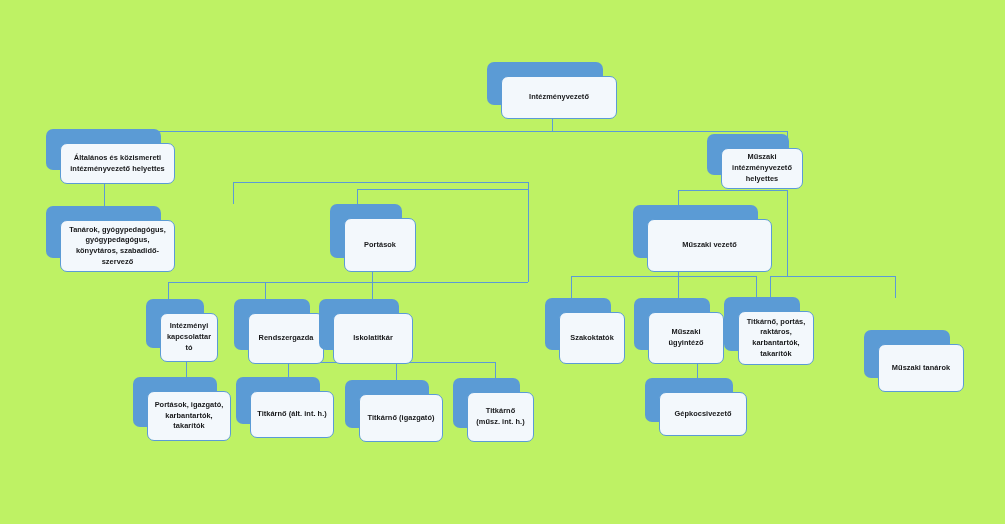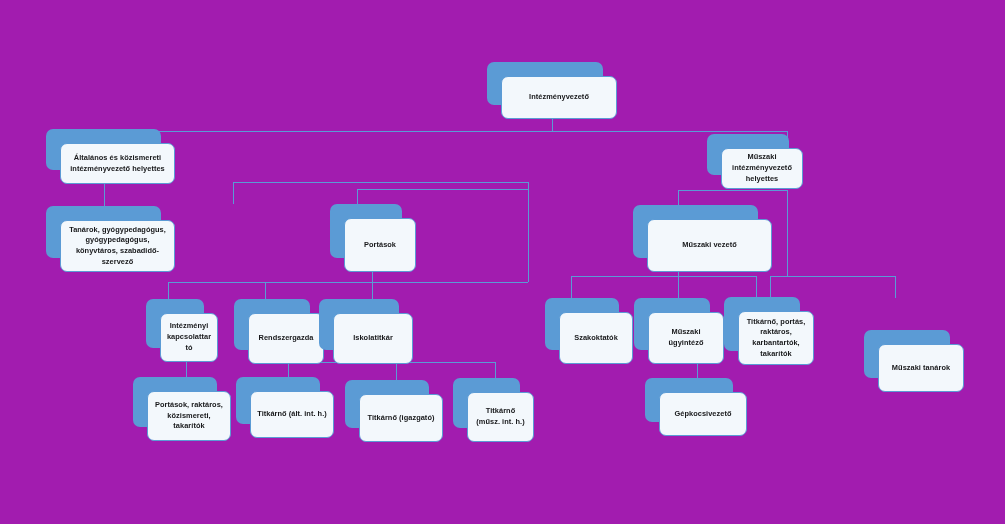--- a/index.html
+++ b/index.html
@@ -8,21 +8,21 @@
     padding: 0;
     background: #ffffff;
   }
   body {
     font-family: "Liberation Sans", sans-serif;
   }
   #canvas {
     position: relative;
     width: 1005px;
     height: 524px;
-    background: #a21caf;
+    background: #bef264;
     overflow: hidden;
   }
   
   .conn {
     position: absolute;
     background: #5B9BD5;
   }
   .conn.h { height: 1px; }
   .conn.v { width: 1px; }
 
@@ -176,21 +176,21 @@
     </div>
   </div>
 
   <div class="node" style="left:319px; top:299px; width:80px; height:51px;">
     <div class="shadow"></div>
     <div class="card">
       <span class="label">Iskolatitkár</span>
     </div>
   </div>
 
-  <div class="node" style="left:545px; top:298px; width:66px; height:52px;padding-left:8px;">
+  <div class="node" style="left:545px; top:298px; width:66px; height:52px;">
     <div class="shadow"></div>
     <div class="card">
       <span class="label">Szakoktatók</span>
     </div>
   </div>
 
   <div class="node" style="left:634px; top:298px; width:76px; height:52px;">
     <div class="shadow"></div>
     <div class="card">
       <span class="label">Műszaki ügyintéző</span>
@@ -207,21 +207,21 @@
   <div class="node" style="left:864px; top:298px; width:86px; height:48px;margin-top:32px;">
     <div class="shadow"></div>
     <div class="card">
       <span class="label">Műszaki tanárok</span>
     </div>
   </div>
 
   <div class="node" style="left:133px; top:377px; width:84px; height:50px;">
     <div class="shadow"></div>
     <div class="card">
-      <span class="label">Portások, raktáros, közismereti, takarítók</span>
+      <span class="label">Portások, igazgató, karbantartók, takarítók</span>
     </div>
   </div>
 
   <div class="node" style="left:236px; top:377px; width:84px; height:47px;">
     <div class="shadow"></div>
     <div class="card">
       <span class="label">Titkárnő (ált. int. h.)</span>
     </div>
   </div>
 

